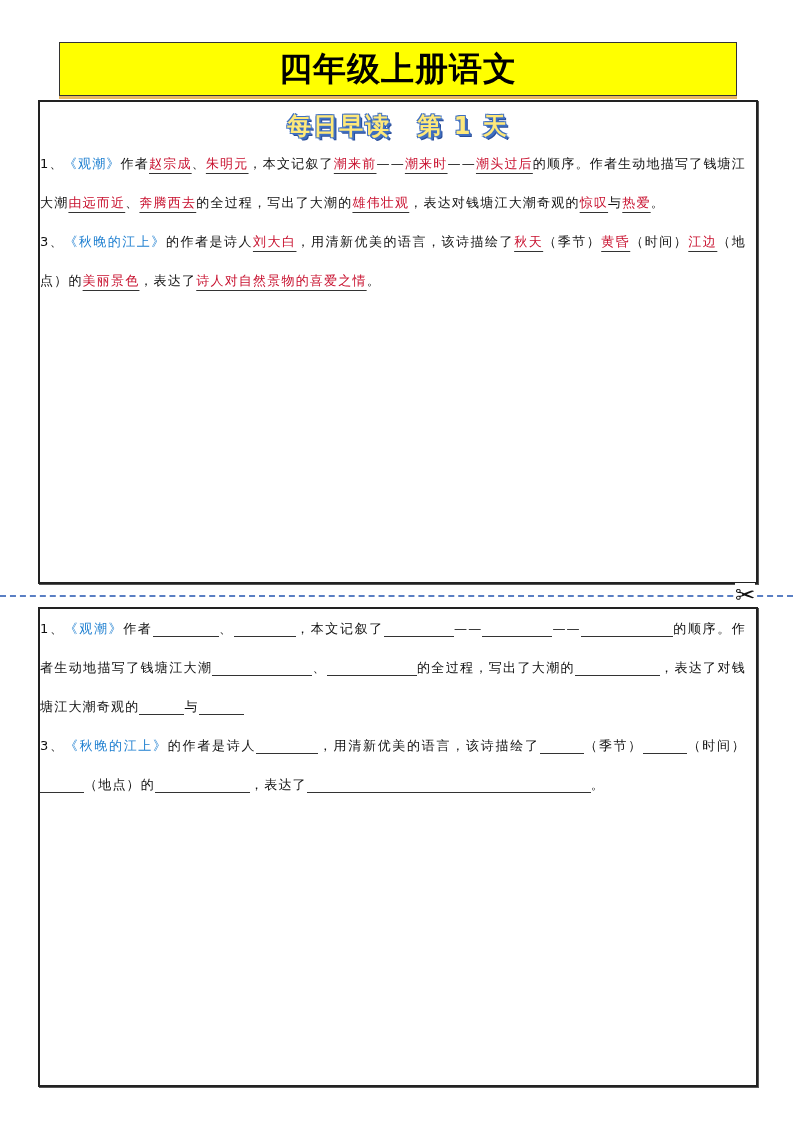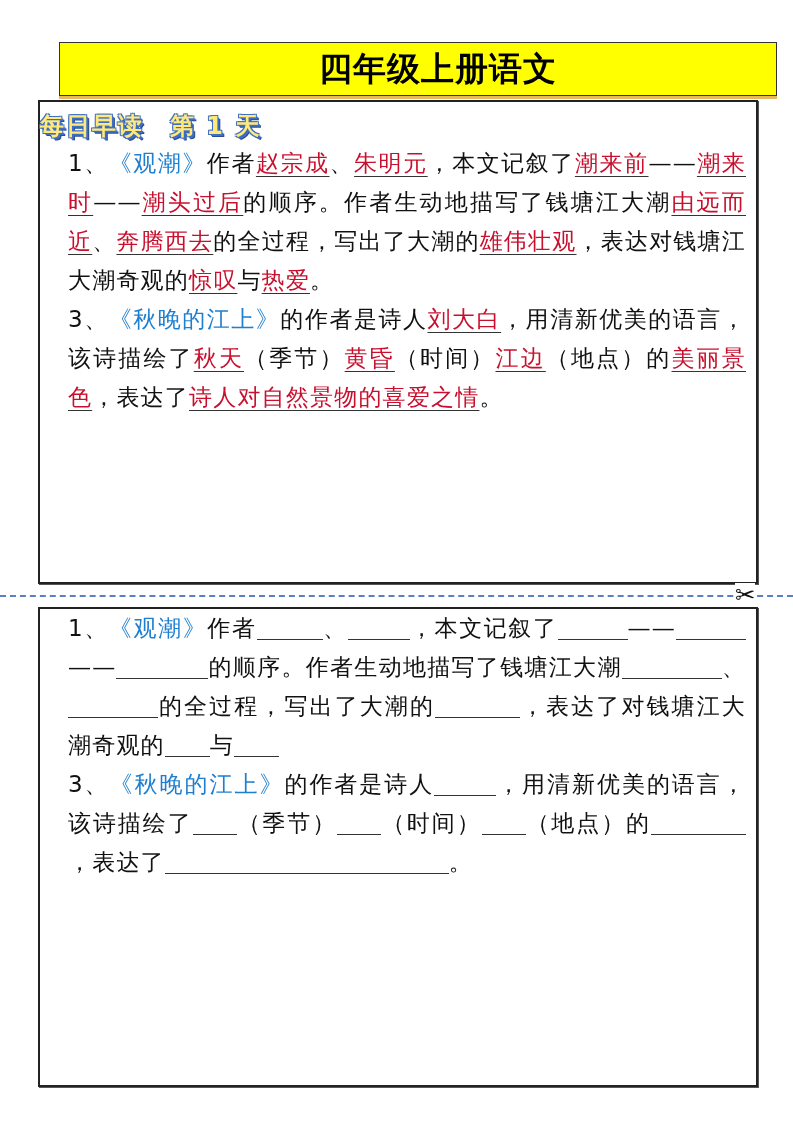--- a/index.html
+++ b/index.html
@@ -6,40 +6,40 @@
     body {
       width: 793px; height: 1122px; background: #ffffff; position: relative; overflow: hidden;
       font-family: "DejaVu Serif", "Liberation Serif", serif; color: #111;
     }
     .header {
       position: absolute; left: 59px; top: 42px; width: 676px; height: 52px;
       background: #ffff00; border: 1.5px solid #333;
       box-shadow: 0 3px 0 #e8b860;
       display: flex; align-items: center; justify-content: center;
       font-family: "DejaVu Sans", "Liberation Sans", sans-serif; font-weight: bold;
-      font-size: 33px; letter-spacing: 1px; white-space: nowrap; padding-left: 40px;
+      font-size: 33px; letter-spacing: 1px; white-space: nowrap;
     }
     .header .red { color: #d40000; margin: 0 12px; }
     .header .black { color: #000; }
     .box {
       position: absolute; left: 38px; width: 716px; border: 2px solid #222;
       box-shadow: 1px 1px 0 #555; background: #fff;
     }
     .box.top { top: 100px; height: 480px; }
     .box.bottom { top: 607px; height: 476px; }
     .box-title {
-      text-align: left; margin-top: 8px; height: 34px;
+      text-align: center; margin-top: 8px; height: 34px;
       font-family: "DejaVu Sans", "Liberation Sans", sans-serif; font-weight: bold; font-size: 24px;
       letter-spacing: 2px; color: #ffe97a;
       text-shadow: -1px -1px 0 #3f6fc1, 1px -1px 0 #3f6fc1, -1px 1px 0 #3f6fc1, 1px 1px 0 #3f6fc1,
                    2px 2px 0 #3f6fc1, 3px 3px 0 #2a4d99;
     }
     .box-title .gap { display: inline-block; width: 26px; }
     .content {
-      padding: 0 10px 0 28px; font-size: 23px; line-height: 39px; letter-spacing: 1.2px;
+      padding: 0 10px 0 0; font-size: 13px; line-height: 39px; letter-spacing: 1.2px;
       text-align: justify;
     }
     .item { margin: 0; }
     .num { font-family: "DejaVu Sans", "Liberation Sans", sans-serif; }
     .book { color: #1e7fd0; }
     .ans { color: #c8102e; text-decoration: underline; text-decoration-color: #333; text-underline-offset: 5px; text-decoration-thickness: 1.2px; }
     .blank { display: inline-block; border-bottom: 1.3px solid #333; height: 22px; vertical-align: -4px; }
     .cut {
       position: absolute; left: 0; top: 595px; width: 793px; height: 0;
       border-top: 2px dashed #5a7fc4;

